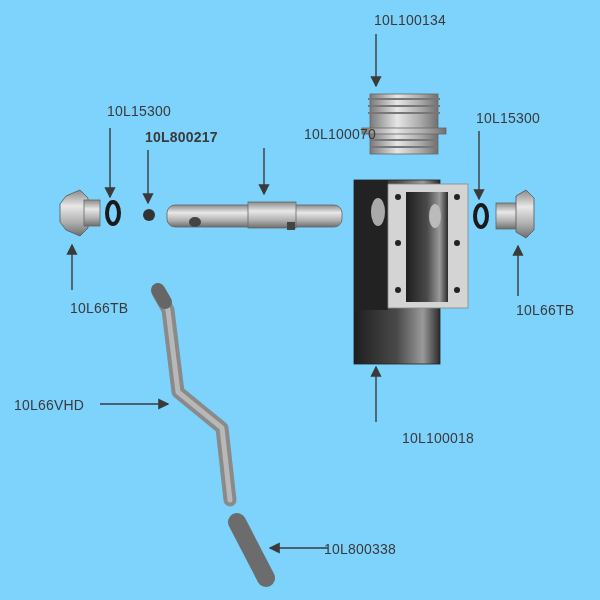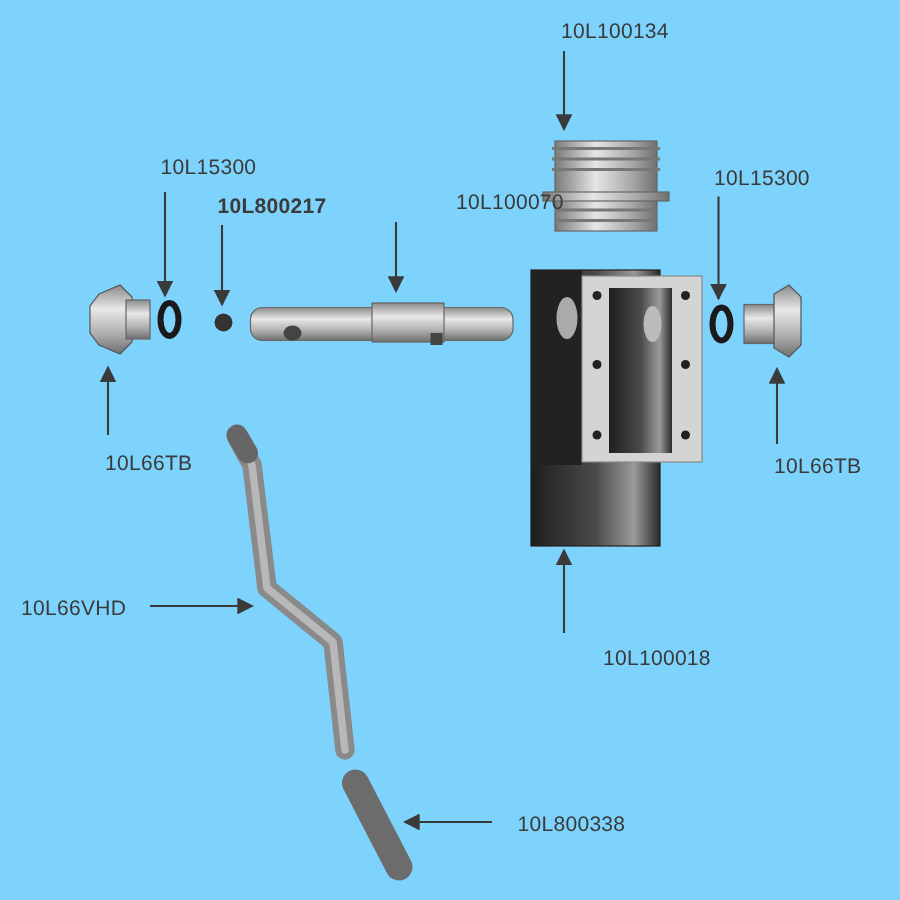--- a/index.html
+++ b/index.html
@@ -107,14 +107,14 @@
 
   <span class="label" style="left:374px;top:12px;">10L100134</span>
   <span class="label" style="left:107px;top:103px;">10L15300</span>
   <span class="label" style="left:145px;top:129px;font-weight:bold;">10L800217</span>
   <span class="label" style="left:260px;top:126px;margin-left:44px;">10L100070</span>
   <span class="label" style="left:476px;top:110px;">10L15300</span>
   <span class="label" style="left:70px;top:300px;">10L66TB</span>
   <span class="label" style="left:516px;top:302px;">10L66TB</span>
   <span class="label" style="left:14px;top:397px;text-align:right;">10L66VHD</span>
   <span class="label" style="left:374px;top:430px;margin-left:28px;">10L100018</span>
-  <span class="label" style="left:345px;top:541px;">10L800338</span>
+  <span class="label" style="left:324px;top:541px;">10L800338</span>
 </div>
 
 </body></html>

